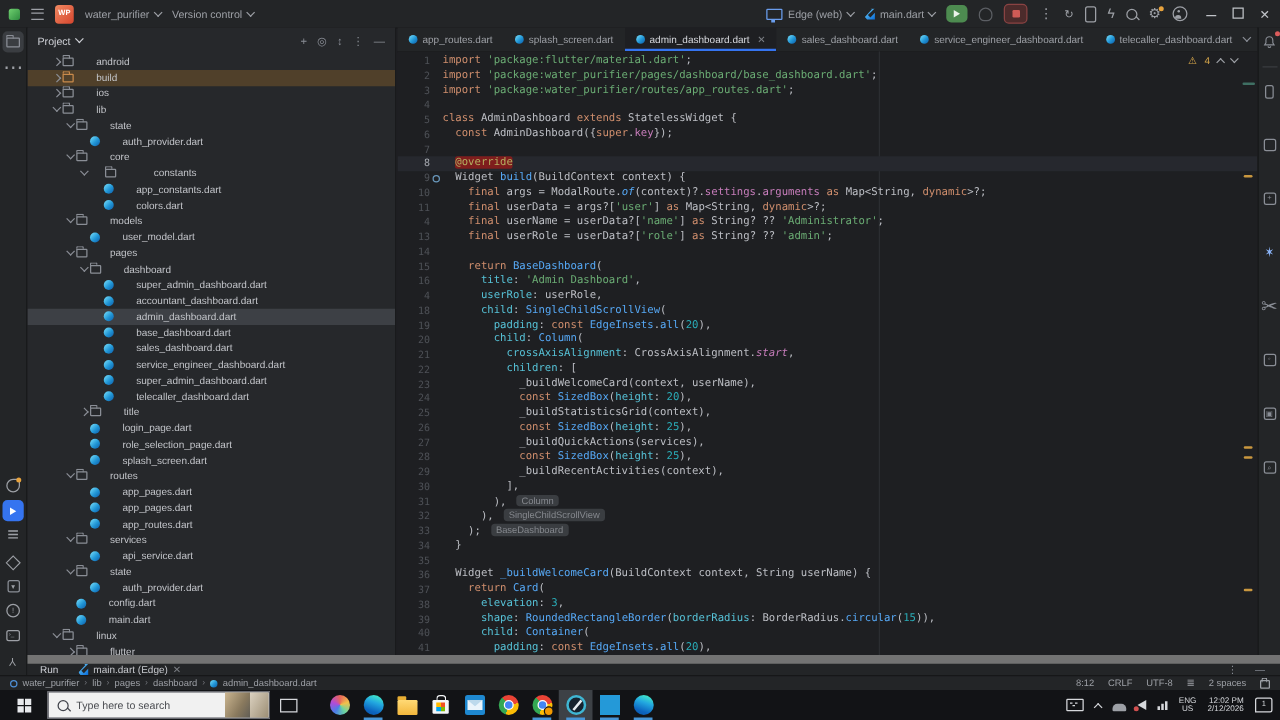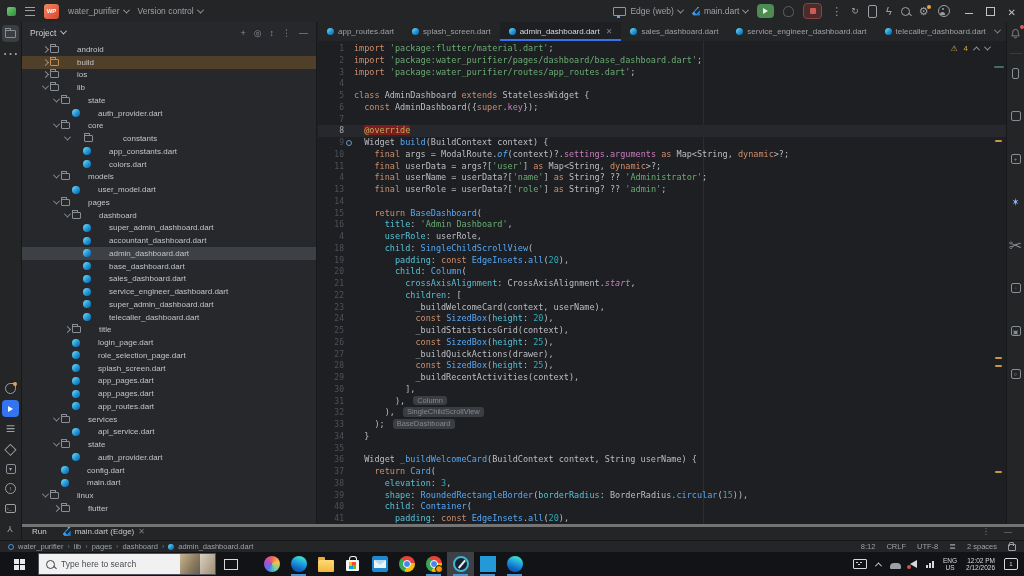--- a/index.html
+++ b/index.html
@@ -104,22 +104,22 @@
   
   #rightbar{position:absolute;top:22px;right:0;width:18px;bottom:36px;background:#232527;border-left:1px solid #161718;
             display:flex;flex-direction:column;align-items:center;padding-top:4px;box-sizing:border-box}
   .rbtn{width:14px;height:14px;margin-bottom:29px;display:flex;align-items:center;justify-content:center;color:#8a8e96;position:relative;flex:none}
   .rb-sep{width:12px;border-top:1px solid #3a3c40;margin:-16px 0 12px}
   .belldot::after{content:"";position:absolute;top:-1px;right:-1px;width:4px;height:4px;border-radius:50%;background:#db5c5c}
   .box-ic{width:10px;height:10px;border:1px solid #8a8e96;border-radius:2px;box-sizing:border-box;font-size:6px;display:flex;align-items:center;justify-content:center}
   .phone-ic{width:7px;height:11px;border:1px solid #8a8e96;border-radius:2px;box-sizing:border-box}
   .star4{color:#8ab4f8;font-size:9px;line-height:1;transform:scaleY(1.25)}
   
-  #runbar{position:absolute;left:22px;right:0;top:524px;height:16px;background:#232527;border-top:3px solid #737373;
-          display:flex;align-items:flex-start;font-size:8px;color:#9da0a6;box-sizing:border-box}
+  #runbar{position:absolute;left:22px;right:0;top:524px;height:16px;background:#232527;border-top:7px solid #737373;
+          display:flex;align-items:center;font-size:8px;color:#9da0a6;box-sizing:border-box}
   #runbar .rlabel{margin-left:10px;color:#ced0d6}
   #runbar .rtab{display:flex;align-items:center;gap:4px;margin-left:16px;color:#c6c8cd}
   #runbar .ractions{margin-left:auto;display:flex;gap:14px;padding-right:12px;color:#8a8e96}
   
   #statusbar{position:absolute;left:0;right:0;top:540px;height:12px;background:#232527;border-top:1px solid #161718;
              display:flex;align-items:center;font-size:7.5px;color:#9da0a6;padding:0 8px;box-sizing:border-box}
   .crumbs{display:flex;align-items:center;gap:4px}
   .crumb-sep{color:#6f7278;font-size:7px}
   .modring{width:6px;height:6px;border:1.3px solid #4e8fd6;border-radius:50%;box-sizing:border-box}
   .sb-right{margin-left:auto;display:flex;align-items:center;gap:11px}
@@ -411,20 +411,27 @@
         <div class="trow" style="padding-left: 40px;">
           <span class="slot"></span>
           <span class="ico-d"></span>
           <span class="tlabel">role_selection_page.dart</span>
         </div>
         <div class="trow" style="padding-left: 40px;">
           <span class="slot"></span>
           <span class="ico-d"></span>
           <span class="tlabel">splash_screen.dart</span>
         </div>
+        <div class="trow" style="padding-left: 29px;">
+          <span class="slot">
+            <span class="chev down"></span>
+          </span>
+          <span class="ico-f"></span>
+          <span class="tlabel">routes</span>
+        </div>
         <div class="trow" style="padding-left: 40px;">
           <span class="slot"></span>
           <span class="ico-d"></span>
           <span class="tlabel">app_pages.dart</span>
         </div>
         <div class="trow" style="padding-left: 40px;">
           <span class="slot"></span>
           <span class="ico-d"></span>
           <span class="tlabel">app_pages.dart</span>
         </div>
@@ -546,21 +553,21 @@
           <div class="cl"><span class="num">4</span><span class="tk d">      </span><span class="tk np">userRole</span><span class="tk d">: userRole,</span></div>
           <div class="cl"><span class="num">18</span><span class="tk d">      </span><span class="tk np">child</span><span class="tk d">: </span><span class="tk c">SingleChildScrollView</span><span class="tk d">(</span></div>
           <div class="cl"><span class="num">19</span><span class="tk d">        </span><span class="tk np">padding</span><span class="tk d">: </span><span class="tk k">const </span><span class="tk c">EdgeInsets</span><span class="tk d">.</span><span class="tk c">all</span><span class="tk d">(</span><span class="tk n">20</span><span class="tk d">),</span></div>
           <div class="cl"><span class="num">20</span><span class="tk d">        </span><span class="tk np">child</span><span class="tk d">: </span><span class="tk c">Column</span><span class="tk d">(</span></div>
           <div class="cl"><span class="num">21</span><span class="tk d">          </span><span class="tk np">crossAxisAlignment</span><span class="tk d">: CrossAxisAlignment.</span><span class="tk pi">start</span><span class="tk d">,</span></div>
           <div class="cl"><span class="num">22</span><span class="tk d">          </span><span class="tk np">children</span><span class="tk d">: [</span></div>
           <div class="cl"><span class="num">23</span><span class="tk d">            _buildWelcomeCard(context, userName),</span></div>
           <div class="cl"><span class="num">24</span><span class="tk d">            </span><span class="tk k">const </span><span class="tk c">SizedBox</span><span class="tk d">(</span><span class="tk np">height</span><span class="tk d">: </span><span class="tk n">20</span><span class="tk d">),</span></div>
           <div class="cl"><span class="num">25</span><span class="tk d">            _buildStatisticsGrid(context),</span></div>
           <div class="cl"><span class="num">26</span><span class="tk d">            </span><span class="tk k">const </span><span class="tk c">SizedBox</span><span class="tk d">(</span><span class="tk np">height</span><span class="tk d">: </span><span class="tk n">25</span><span class="tk d">),</span></div>
-          <div class="cl"><span class="num">27</span><span class="tk d">            _buildQuickActions(drawer),</span></div>
+          <div class="cl"><span class="num">27</span><span class="tk d">            _buildQuickActions(services),</span></div>
           <div class="cl"><span class="num">28</span><span class="tk d">            </span><span class="tk k">const </span><span class="tk c">SizedBox</span><span class="tk d">(</span><span class="tk np">height</span><span class="tk d">: </span><span class="tk n">25</span><span class="tk d">),</span></div>
           <div class="cl"><span class="num">29</span><span class="tk d">            _buildRecentActivities(context),</span></div>
           <div class="cl"><span class="num">30</span><span class="tk d">          ],</span></div>
           <div class="cl"><span class="num">31</span><span class="tk d">        ),</span><span class="hint">Column</span></div>
           <div class="cl"><span class="num">32</span><span class="tk d">      ),</span><span class="hint">SingleChildScrollView</span></div>
           <div class="cl"><span class="num">33</span><span class="tk d">    );</span><span class="hint">BaseDashboard</span></div>
           <div class="cl"><span class="num">34</span><span class="tk d">  }</span></div>
           <div class="cl"><span class="num">35</span></div>
           <div class="cl"><span class="num">36</span><span class="tk d">  Widget </span><span class="tk c">_buildWelcomeCard</span><span class="tk d">(BuildContext context, String userName) {</span></div>
           <div class="cl"><span class="num">37</span><span class="tk d">    </span><span class="tk k">return </span><span class="tk c">Card</span><span class="tk d">(</span></div>

